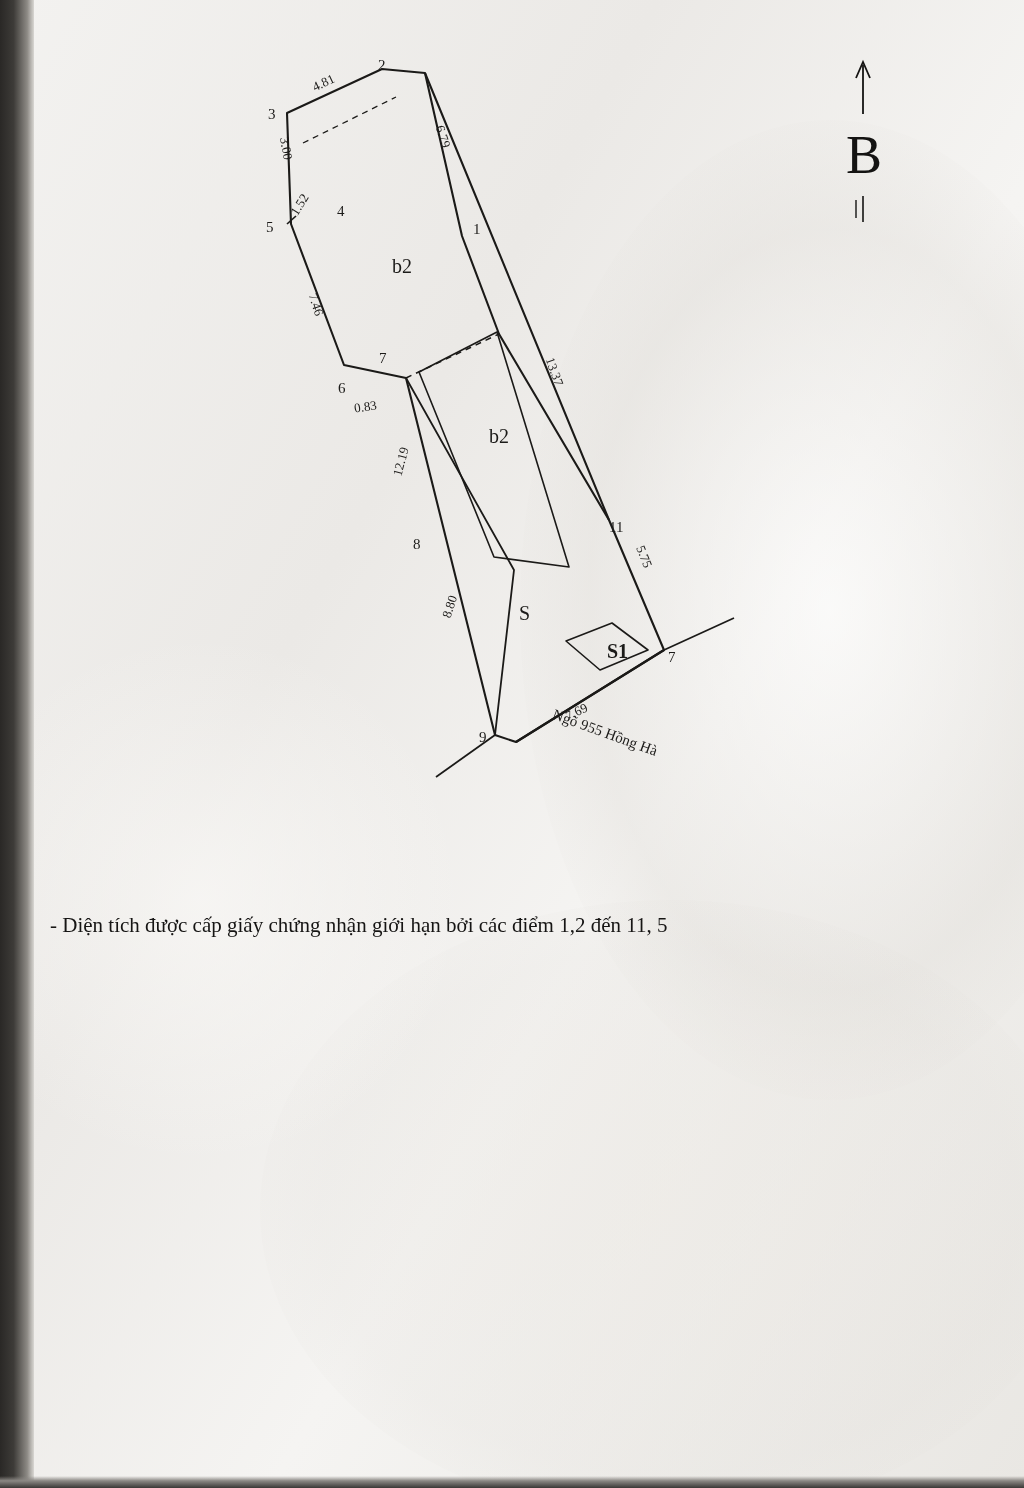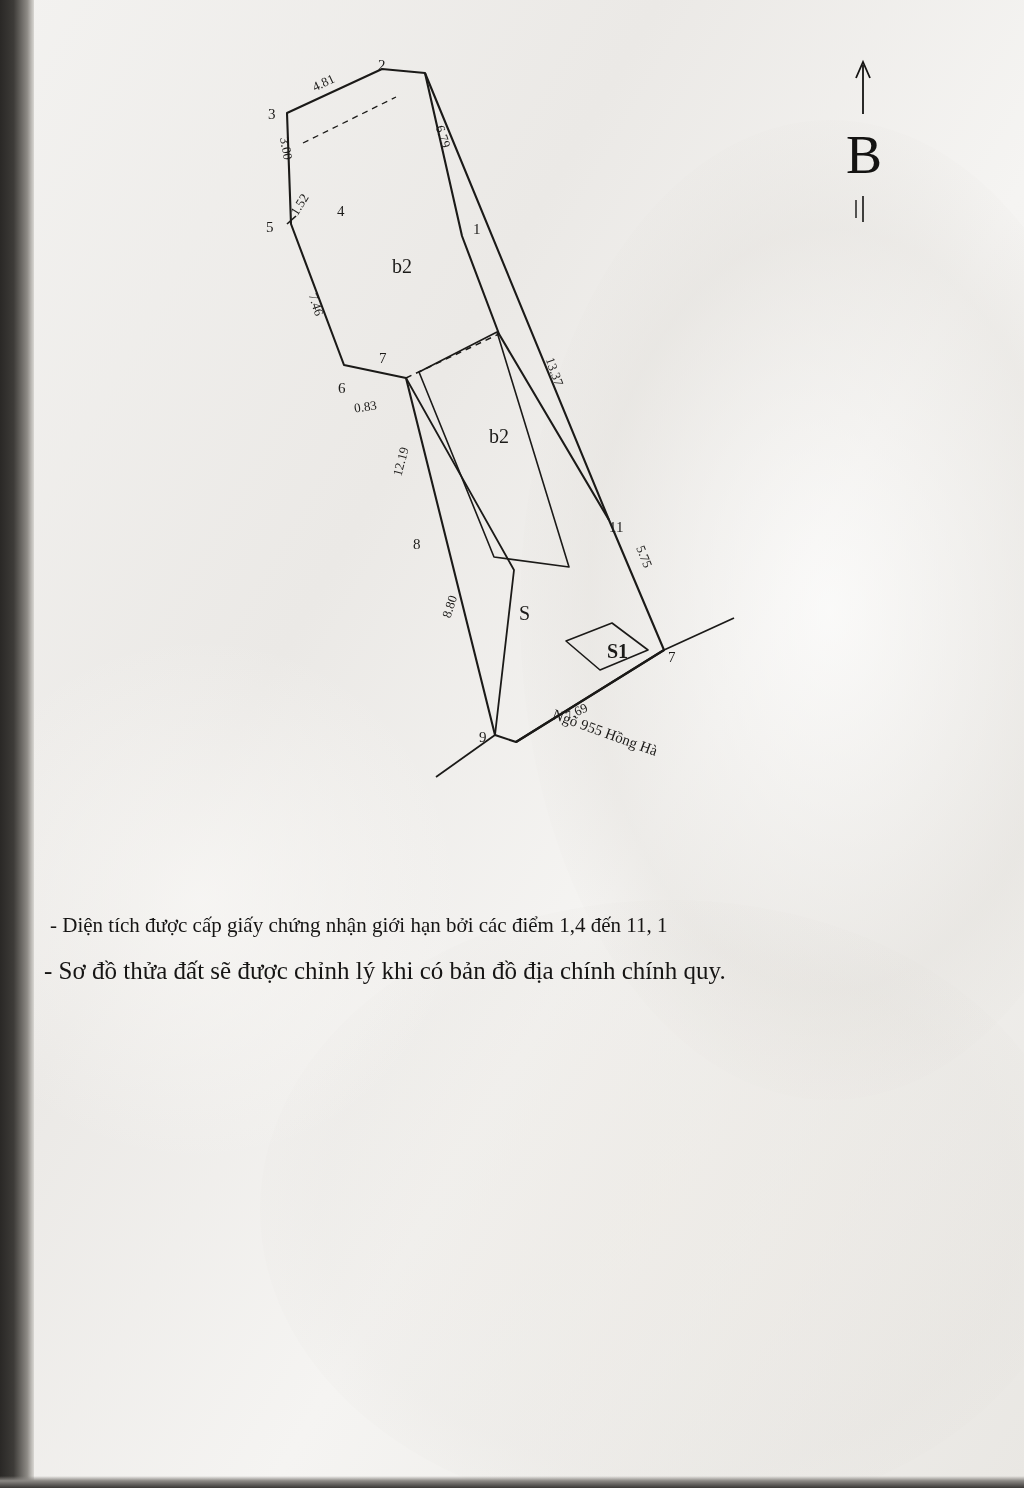--- a/index.html
+++ b/index.html
@@ -160,16 +160,15 @@
   <div class="lbl dim" style="left:633px; top:550px; transform:rotate(68deg);">5.75</div>
   <div class="lbl dim" style="left:540px; top:365px; transform:rotate(70deg);">13.37</div>
 
   <div class="lbl house" style="left:392px; top:256px;">b2</div>
   <div class="lbl house" style="left:489px; top:426px;">b2</div>
   <div class="lbl house" style="left:519px; top:603px;">S</div>
   <div class="lbl house" style="left:607px; top:641px;font-weight:bold;">S1</div>
 
   <div id="street">Ngõ 955 Hồng Hà</div>
 
-  <div class="note" id="note1">- Diện tích được cấp giấy chứng nhận giới hạn bởi các điểm 1,4 đến 11, 1</div>
-  <div class="note" id="note2">- Sơ đồ thửa đất sẽ được chỉnh lý khi có bản đồ địa chính chính quy.</div>
+  <div class="note" id="note1">- Diện tích được cấp giấy chứng nhận giới hạn bởi các điểm 1,2 đến 11, 5</div>
 
 </div>
 
 </body></html>

